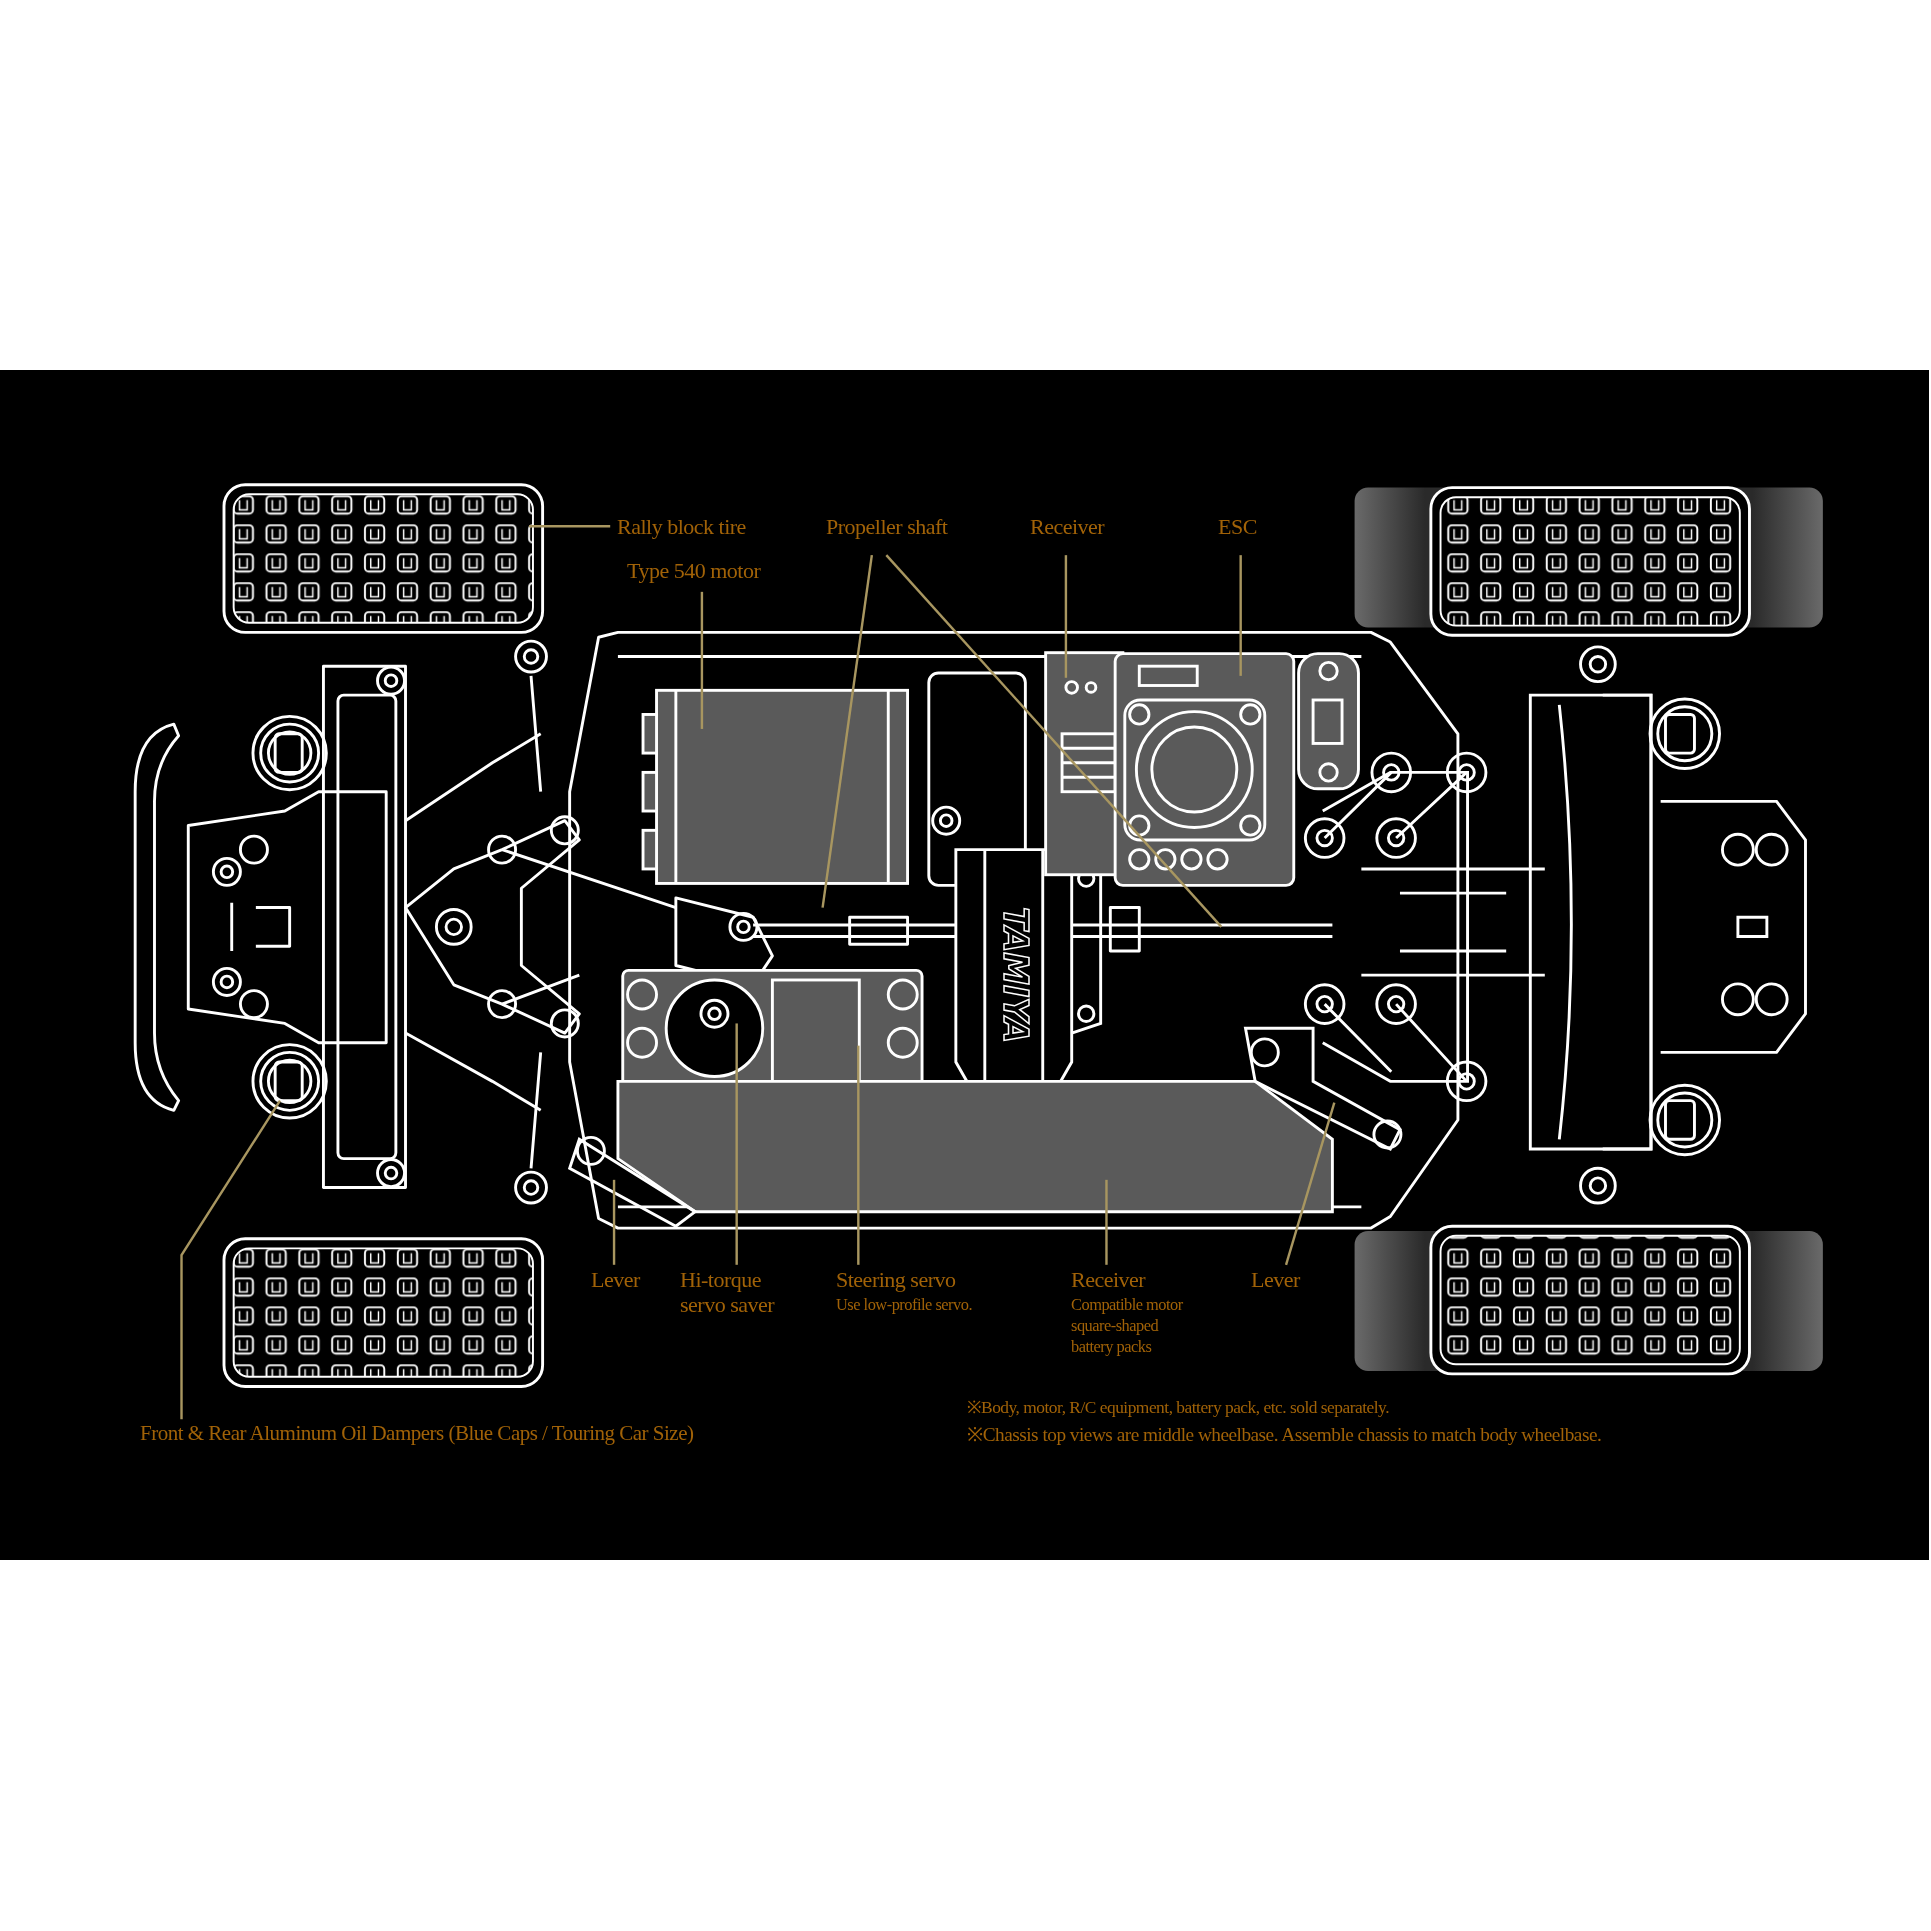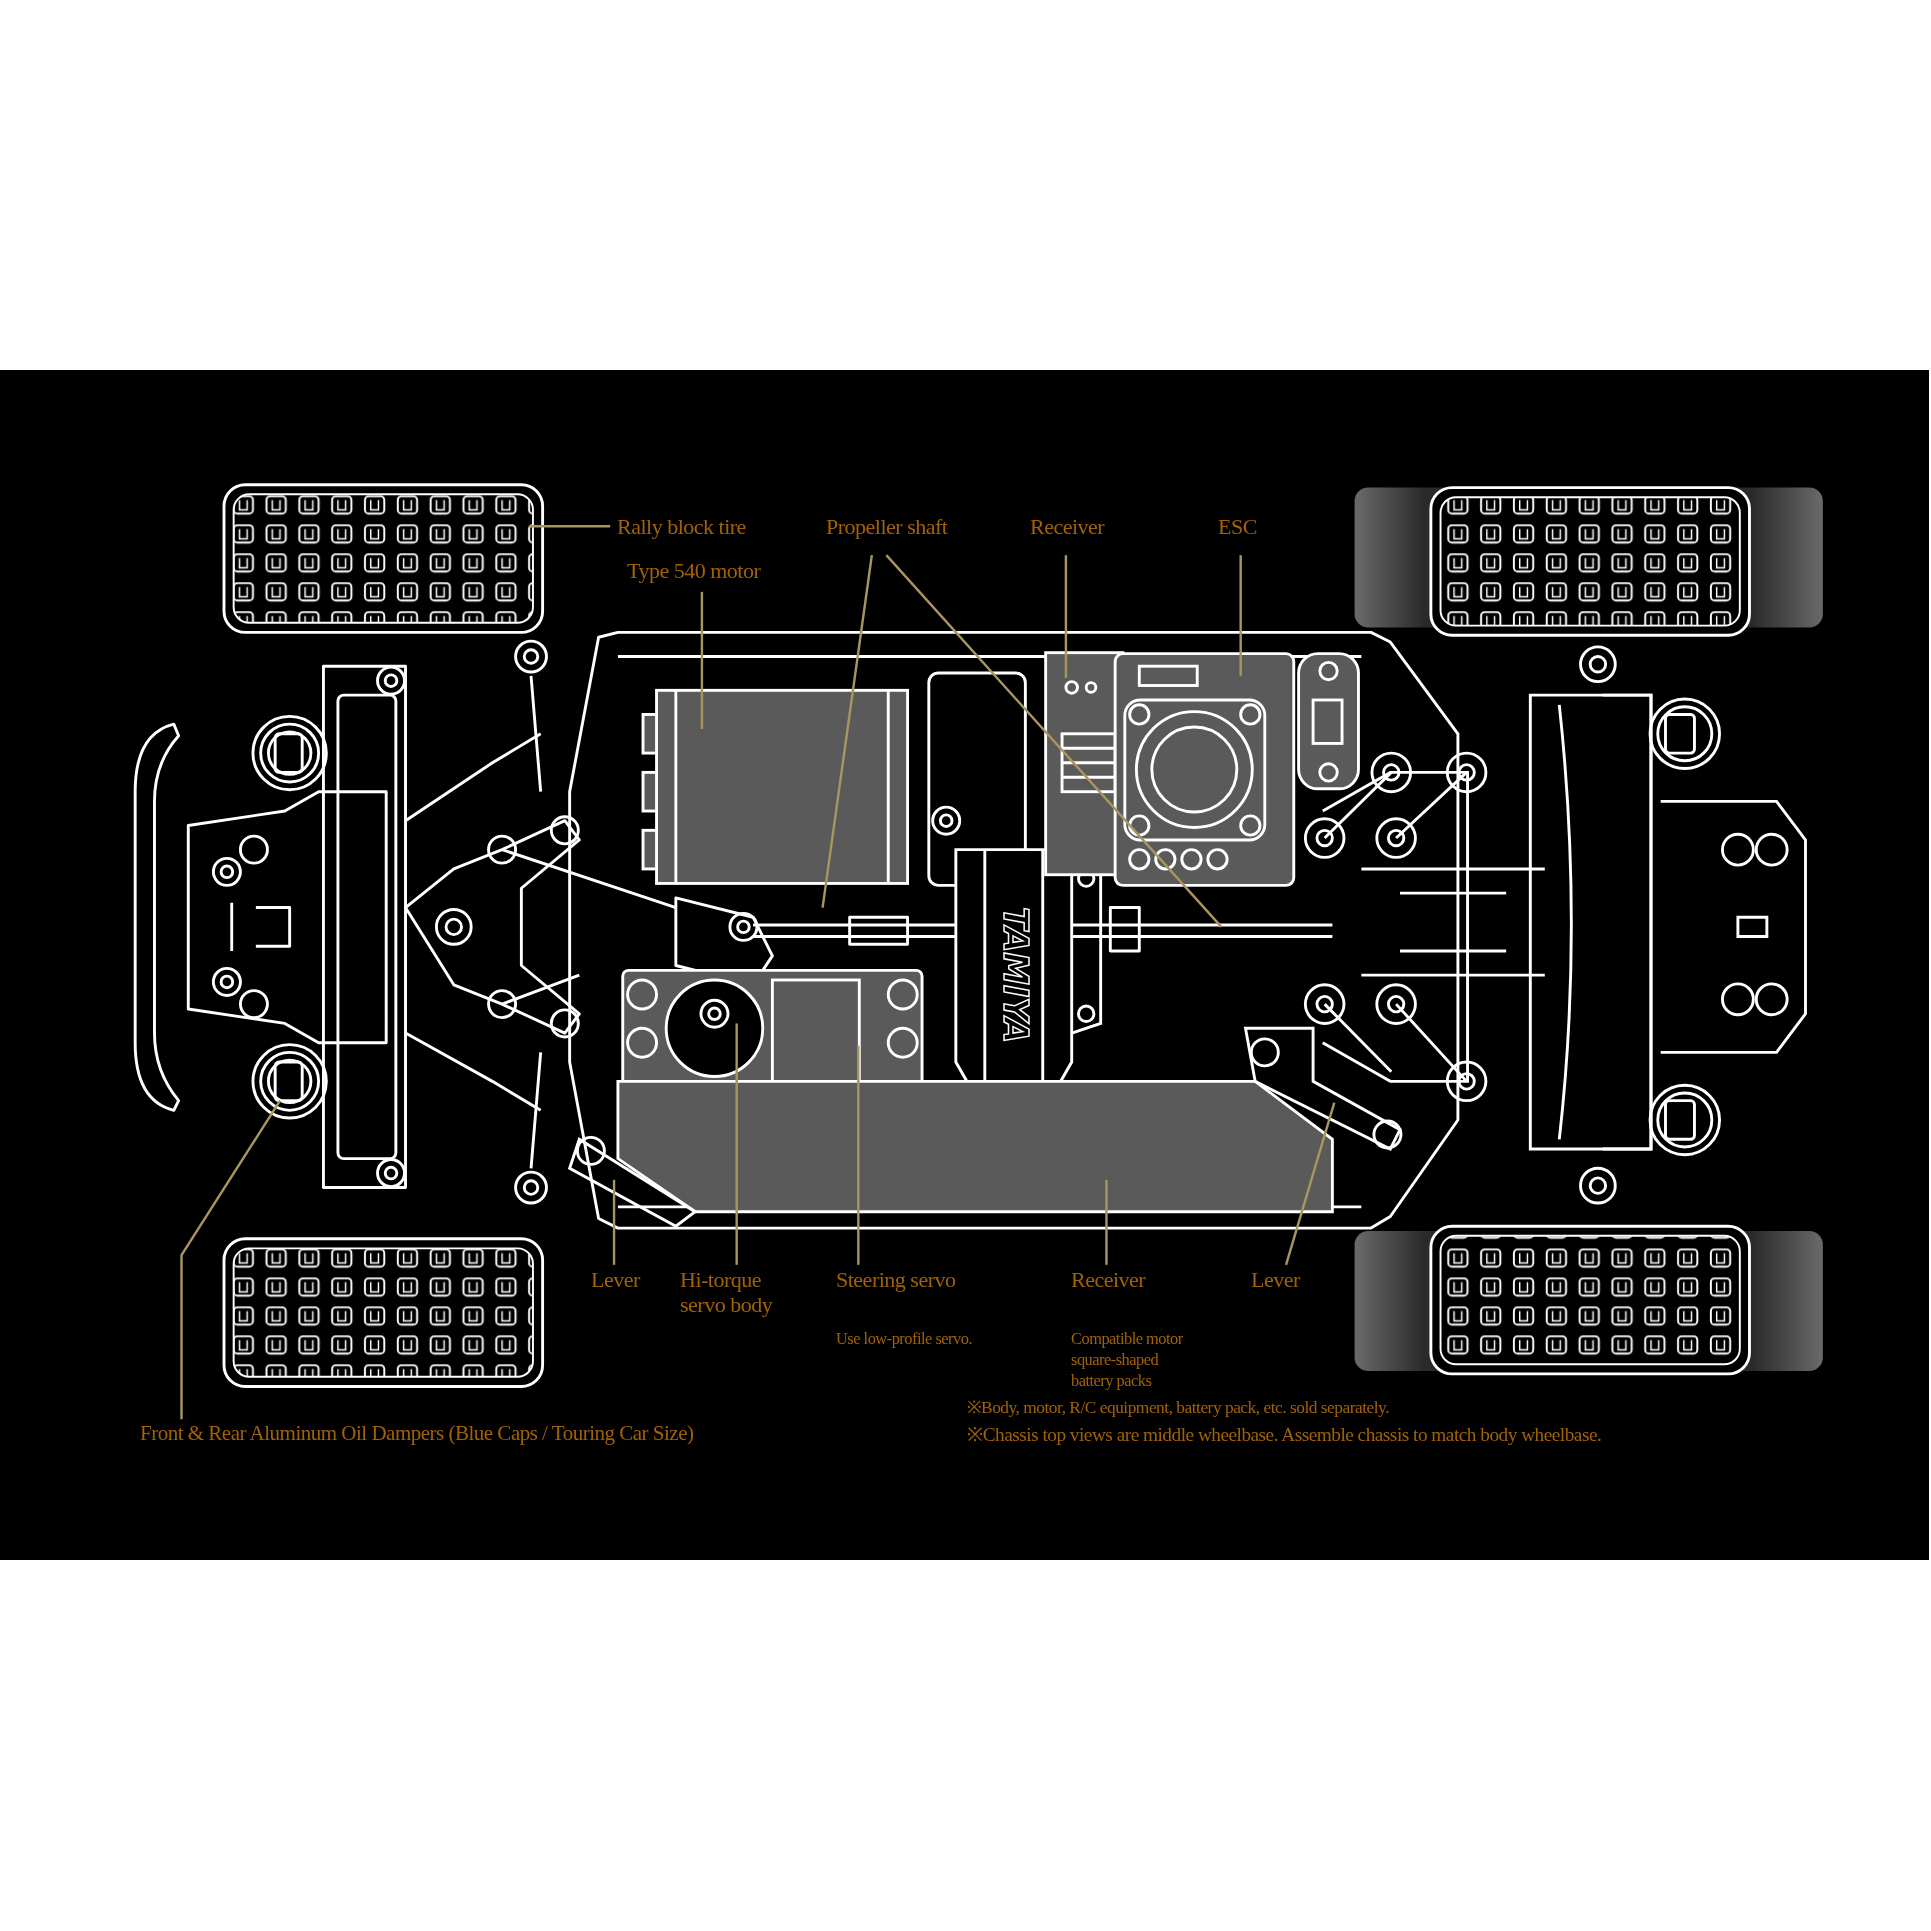--- a/index.html
+++ b/index.html
@@ -1,21 +1,21 @@
 <!DOCTYPE html>
 <html><head>
 <meta charset="utf-8">
 <style>
   html, body { margin: 0; padding: 0; background: #ffffff; }
   body { width: 1931px; height: 1931px; position: relative; overflow: hidden; font-family: "DejaVu Sans", sans-serif; }
   .panel { position: absolute; left: 0; top: 370px; width: 1929px; height: 1190px; background: #000000; }
   svg.diagram { position: absolute; left: 0; top: 0; width: 1931px; height: 1931px; }
   .lbl { position: absolute; color: #a16207; font-family: Liberation Serif, serif; white-space: nowrap; letter-spacing: -0.5px; }
   .lbl.main { font-size: 22px; line-height: 27px; }
-  .lbl.sub { font-size: 16.4px; line-height: 21px; margin-top: 34px; }
+  .lbl.sub { font-size: 16.4px; line-height: 21px; }
   .lbl.note { font-size: 17.4px; line-height: 27px; }
   .lbl.foot { font-size: 21px; }
 </style>
 </head>
 <body>
 
 <div class="panel"></div>
 
 <svg class="diagram" viewBox="0 0 2000 2000" xmlns="http://www.w3.org/2000/svg">
   <defs>
@@ -243,21 +243,21 @@
 </svg>
 
 <div class="lbl main" style="left:617px;top:513px;">Rally block tire</div>
 <div class="lbl main" style="left:617px;top:557px;margin-left:10px;">Type 540 motor</div>
 <div class="lbl main" style="left:826px;top:513px;">Propeller shaft</div>
 <div class="lbl main" style="left:1030px;top:513px;">Receiver</div>
 <div class="lbl main" style="left:1218px;top:513px;">ESC</div>
 
 <div class="lbl main" style="left:591px;top:1266px;">Lever</div>
 <div class="lbl main" style="left:680px;top:1266px;">Hi-torque</div>
-<div class="lbl main" style="left:680px;top:1291px;">servo body</div>
+<div class="lbl main" style="left:680px;top:1291px;">servo saver</div>
 <div class="lbl main" style="left:836px;top:1266px;">Steering servo</div>
 <div class="lbl sub" style="left:836px;top:1294px;">Use low-profile servo.</div>
 <div class="lbl main" style="left:1071px;top:1266px;">Receiver</div>
 <div class="lbl sub" style="left:1071px;top:1294px;">Compatible motor</div>
 <div class="lbl sub" style="left:1071px;top:1315px;">square-shaped</div>
 <div class="lbl sub" style="left:1071px;top:1336px;">battery packs</div>
 <div class="lbl main" style="left:1251px;top:1266px;">Lever</div>
 
 <div class="lbl foot" style="left:140px;top:1421px;text-align:right;">Front &amp; Rear Aluminum Oil Dampers (Blue Caps / Touring Car Size)</div>
 <div class="lbl note" style="left:967px;top:1394px;">※Body, motor, R/C equipment, battery pack, etc. sold separately.</div>

